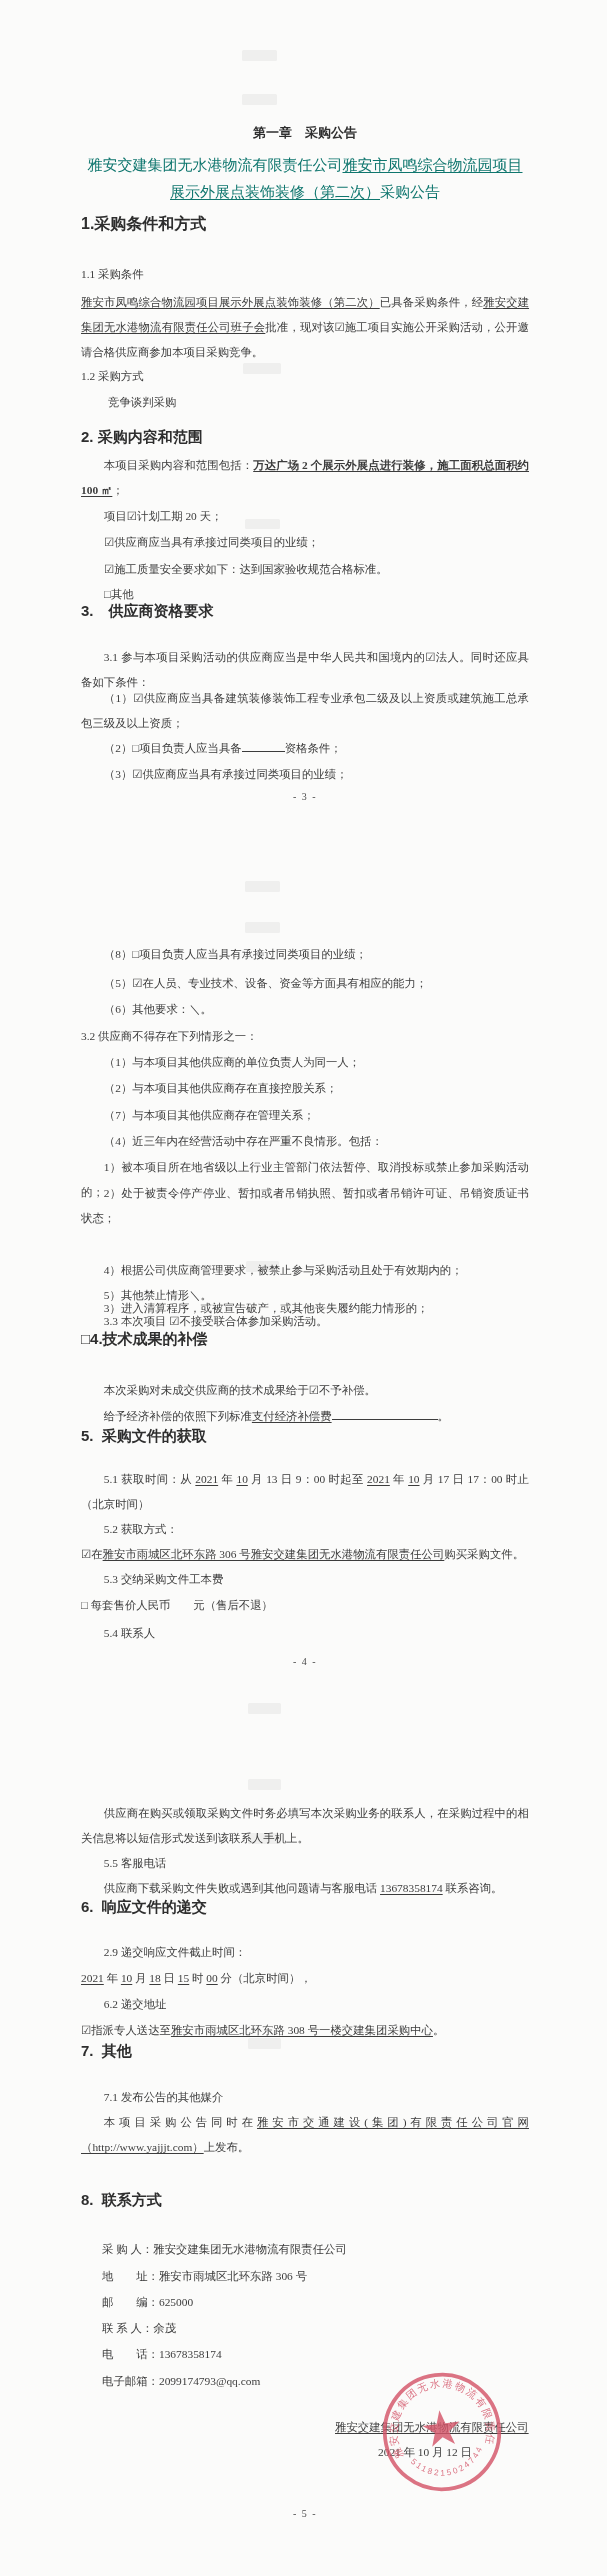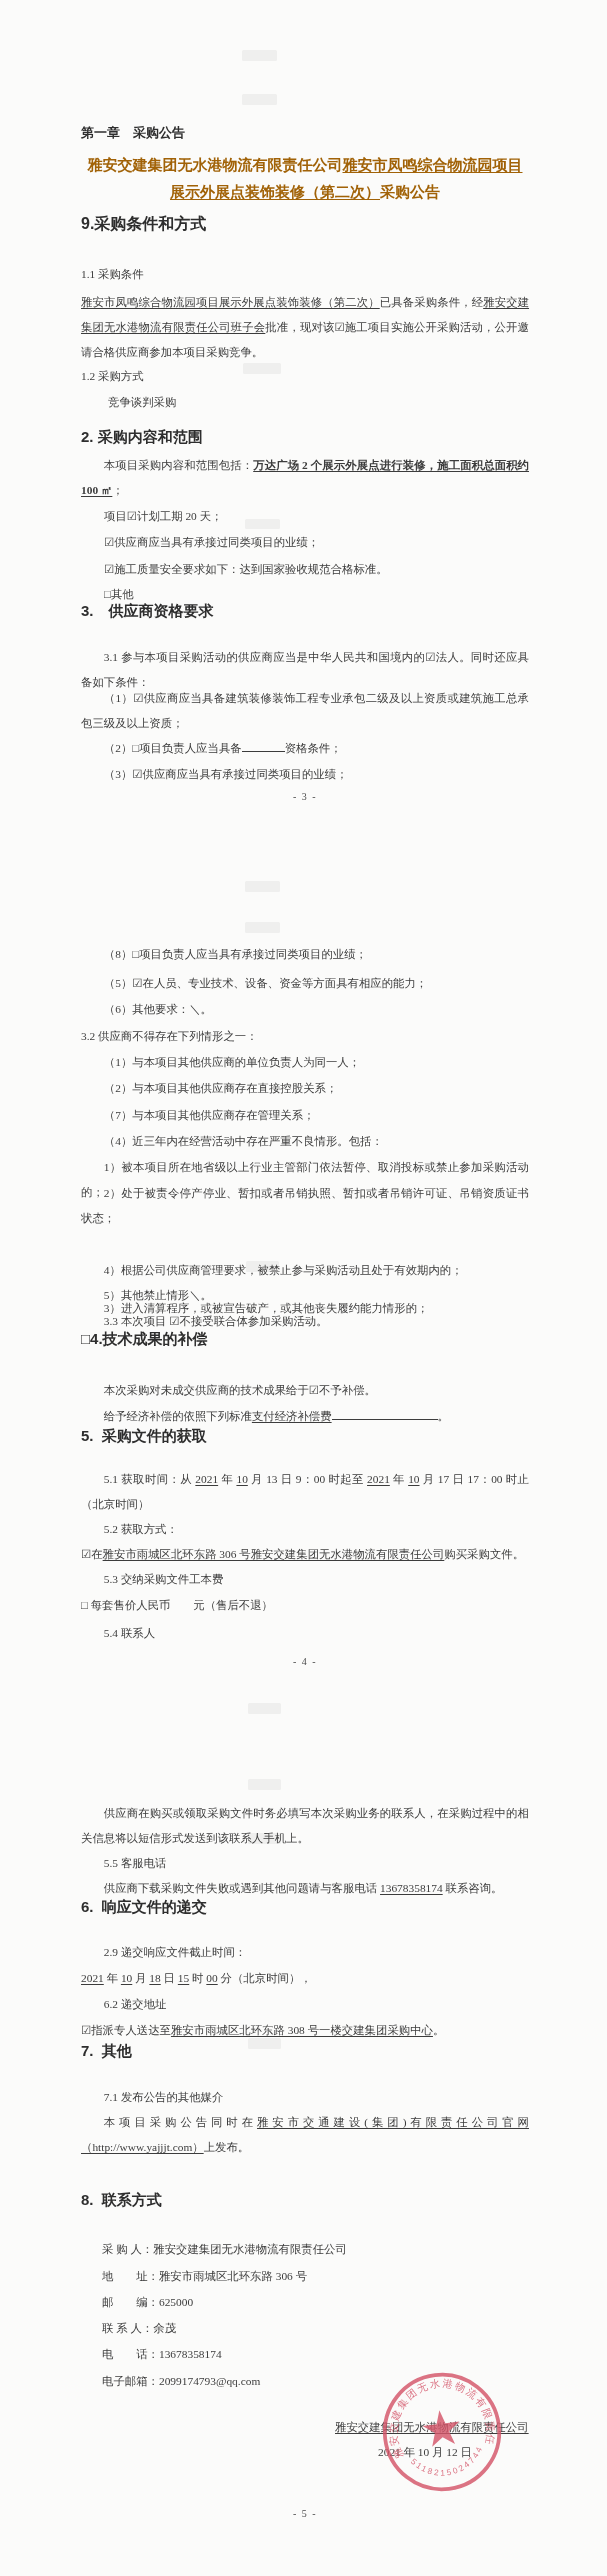--- a/index.html
+++ b/index.html
@@ -3,29 +3,29 @@
 <meta charset="utf-8">
 <style>
   html,body{margin:0;padding:0}
   body{
     width:608px;height:2576px;position:relative;overflow:hidden;
     background:#fbfbfa;color:#3c3c3c;
     font-family:"Liberation Serif","DejaVu Serif",serif;
   }
   .abs{position:absolute;left:81px;width:448px}
   .t{font-size:11.4px;line-height:25px;text-align:justify}
-  .c{}
+  .c{text-align:center}
   .h{
     font-family:"Liberation Sans","DejaVu Sans",sans-serif;
     font-weight:bold;font-size:15px;line-height:20px;color:#2e2e2e;text-align:left
   }
   .chapter{font-family:"Liberation Sans","DejaVu Sans",sans-serif;font-weight:bold;font-size:13px;color:#2e2e2e}
   .title{
     font-family:"Liberation Sans","DejaVu Sans",sans-serif;
-    font-weight:bold;font-size:15px;line-height:27px;text-align:center;color:#a16207
+    font-weight:normal;font-size:15px;line-height:27px;text-align:center;color:#0f766e
   }
   .u{text-decoration:underline;text-underline-offset:2.3px}
   .b{font-weight:bold}
   .ind{text-indent:2em}
   .pad{padding-left:23px}
   .pn{font-size:10px;color:#4a4a4a;text-align:center;letter-spacing:1.5px}
   .blank{display:inline-block;border-bottom:0.8px solid #3c3c3c;height:10.6px;vertical-align:baseline}
   .sig{position:absolute;font-size:11.4px;line-height:15px}
   .art{position:absolute;background:#efefee;border-radius:1.5px}
   .stamp{position:absolute;left:378px;top:2368px;opacity:.82;transform:rotate(-7deg)}
@@ -41,21 +41,21 @@
 <div class="art" style="left:245px;top:922px;width:35px;height:10.6px"></div>
 <div class="art" style="left:246px;top:1261px;width:33px;height:10.6px"></div>
 <div class="art" style="left:248px;top:1703px;width:33px;height:10.6px"></div>
 <div class="art" style="left:248px;top:1779px;width:33px;height:10.6px"></div>
 <div class="art" style="left:248px;top:1833px;width:33px;height:10.6px"></div>
 <div class="art" style="left:248px;top:2038px;width:33px;height:10.6px"></div>
 
 <div class="abs c chapter" style="top:124px">第一章　采购公告</div>
 <div class="abs title" style="top:151px"><span>雅安交建集团无水港物流有限责任公司</span><span class="u">雅安市凤鸣综合物流园项目展示外展点装饰装修（第二次）</span><span>采购公告</span></div>
 
-<div class="abs h" style="top:214px;font-size:16px">9.采购条件和方式</div>
+<div class="abs h" style="top:214px;font-size:16px">1.采购条件和方式</div>
 <div class="abs t" style="top:262px">1.1 采购条件</div>
 <div class="abs t" style="top:290px"><span class="u">雅安市凤鸣综合物流园项目展示外展点装饰装修（第二次）</span><span>已具备采购条件，经</span><span class="u">雅安交建集团无水港物流有限责任公司班子会</span><span>批准，现对该☑施工项目实施公开采购活动，公开邀请合格供应商参加本项目采购竞争。</span></div>
 <div class="abs t" style="top:364px">1.2 采购方式</div>
 <div class="abs t" style="top:390px;padding-left:27px">竞争谈判采购</div>
 
 <div class="abs h" style="top:427px">2.&nbsp;采购内容和范围</div>
 <div class="abs t ind" style="top:453px"><span>本项目采购内容和范围包括：</span><span class="u b">万达广场 2 个展示外展点进行装修，施工面积总面积约 100 ㎡</span><span>；</span></div>
 <div class="abs t pad" style="top:504px">项目☑计划工期 20 天；</div>
 <div class="abs t pad" style="top:530px">☑供应商应当具有承接过同类项目的业绩；</div>
 <div class="abs t pad" style="top:557px">☑施工质量安全要求如下：达到国家验收规范合格标准。</div>

